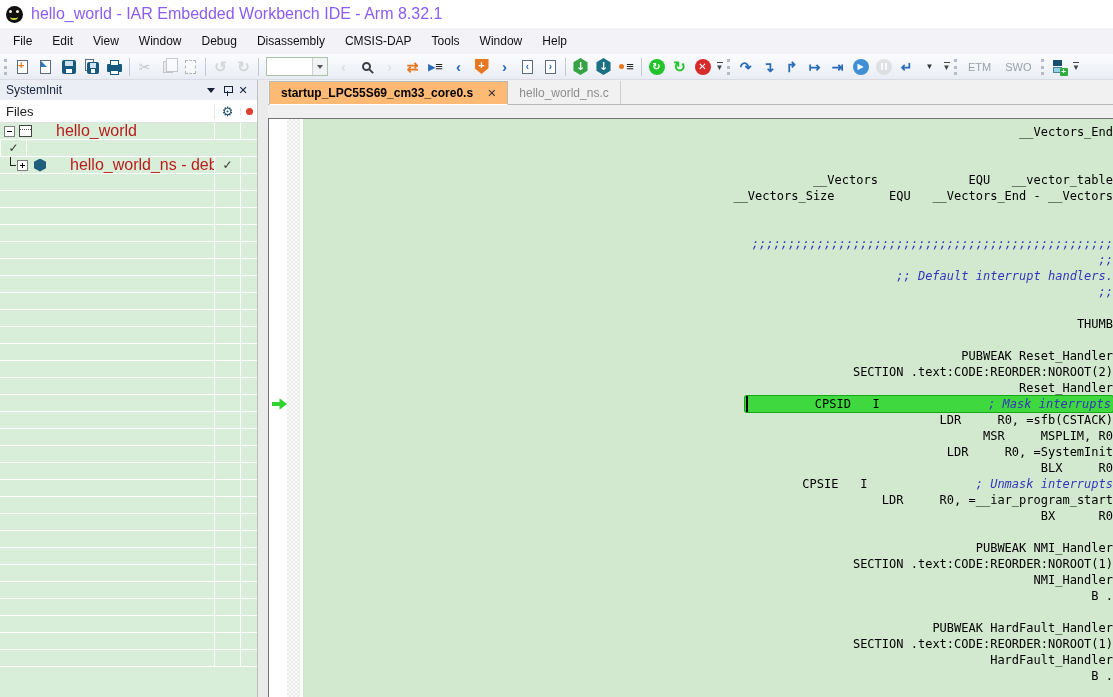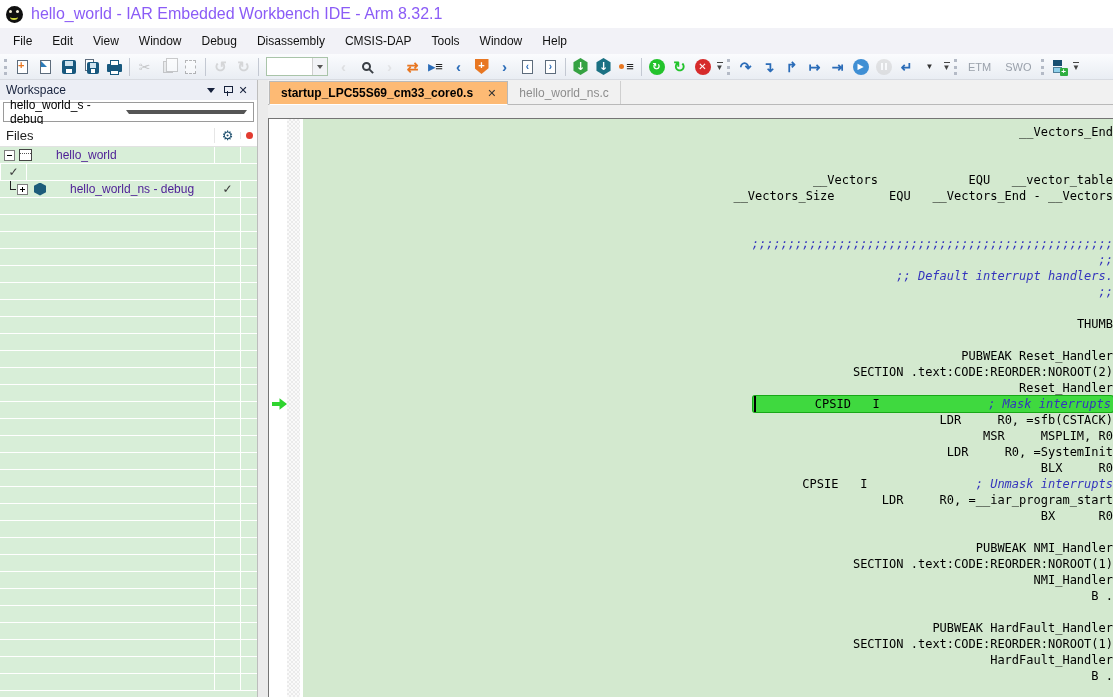--- a/index.html
+++ b/index.html
@@ -100,42 +100,42 @@
   .expander{width:11px;height:11px;border:1px solid #7d7d7d;background:#fff;position:relative;margin-right:4px;flex:none;}
   .expander::before{content:"";position:absolute;left:2px;right:2px;top:4px;height:1px;background:#000;}
   .expander.plus::after{content:"";position:absolute;top:2px;bottom:2px;left:4px;width:1px;background:#000;}
   .conn{width:13px;height:17px;position:relative;flex:none;}
   .conn::before{content:"";position:absolute;left:6px;top:0;border-left:1px solid #222;height:17px;}
   .conn.elbow::before{height:9px;}
   .conn::after{content:"";position:absolute;left:7px;top:8px;width:5px;border-top:1px solid #222;}
   .wicon{width:13px;height:12px;border:1px solid #444;background:#fff;position:relative;margin-right:4px;flex:none;}
   .wicon::before{content:"";position:absolute;left:0;right:0;top:0;height:3px;background:#fff;border-bottom:1px dotted #555;}
   .cube{width:12px;height:13px;background:#1e5d7b;clip-path:polygon(50% 0,100% 25%,100% 75%,50% 100%,0 75%,0 25%);margin:0 4px 0 2px;flex:none;}
-  .tlabel{font-size:12px;color:#4c1d95;padding-left:20px;}
+  .tlabel{font-size:16px;color:#b91c1c;padding-left:20px;}
   .tlabel.b{font-weight:bold;}
   .check{color:#3c3c3c;font-size:12px;}
 
   .splitter{width:10px;background:#ebebeb;flex:none;}
 
   
   .editor{flex:1;display:flex;flex-direction:column;background:#f0f0f0;min-width:0;}
   .tabbar{height:25px;background:#f1f1f1;display:flex;align-items:flex-end;border-bottom:1px solid #b9b9b9;padding-left:1px;}
   .tab{height:23px;display:flex;align-items:center;padding:0 11px;color:#8d8d8d;border-right:1px solid #cfcfcf;font-size:12px;}
   .tab.active{background:#fdba74;border:1px solid #b9b9b9;border-bottom:1px solid #fff;margin-bottom:-1px;height:24px;color:#000;font-weight:bold;}
   .tab-close{margin-left:14px;color:#333;font-weight:normal;font-size:11px;font-style:normal;}
   .editor-gap{height:13px;background:#f0f0f0;}
   .pane{flex:1;border-top:1px solid #747474;border-left:1px solid #747474;display:flex;background:#fff;min-height:0;}
   .gutter{width:34px;position:relative;background:#fff;flex:none;}
   .bp-strip{position:absolute;left:18px;top:0;bottom:0;width:13px;background:repeating-conic-gradient(#ebebeb 0% 25%,#fafafa 0% 50%);background-size:4px 4px;}
   .exec-arrow{position:absolute;left:3px;width:15px;height:12px;background:#2fd42f;clip-path:polygon(0 33%,50% 33%,50% 2%,100% 50%,50% 98%,50% 67%,0 67%);filter:drop-shadow(0 0 1px #0c7a0c);}
   .code{flex:1;background:#d3e9cf;padding:5px 0 0 4px;font-family:"DejaVu Sans Mono",monospace;font-size:12px;line-height:16px;white-space:pre;overflow:hidden;text-align:right;}
   .line{height:16px;}
   .seg-k{font-weight:normal;padding-left:40px;}
   .seg-c{color:#3434bd;font-style:italic;}
-  .hlbox{position:relative;display:inline-block;background:#3fd93f;box-shadow:0 0 0 1px #17a817;border-radius:2px;margin-left:-2px;padding-left:4px;padding-right:2px;}
+  .hlbox{position:relative;display:inline-block;background:#3fd93f;box-shadow:0 0 0 1px #17a817;border-radius:2px;margin-left:-2px;padding-left:12px;padding-right:2px;}
   .hlbox::before{content:"";position:absolute;left:1px;top:0;bottom:0;width:2px;background:#000;}
 </style>
 </head>
 <body>
 
 <div id="app">
   <div class="titlebar">
     <span class="app-icon"></span>
     <span class="title-text">hello_world - IAR Embedded Workbench IDE - Arm 8.32.1</span>
   </div>
@@ -375,32 +375,28 @@
         </span>
       </span>
       <span class="tb-overflow">
         <b></b>
         <i>▼</i>
       </span>
     </div>
   <div class="main">
     <div class="workspace">
       <div class="ws-header">
-        <span class="ws-title">Workspace</span>
+        <span class="ws-title">SystemInit</span>
         <span class="ws-hicon">
             <span class="ws-tri"></span>
           </span>
         <span class="ws-hicon">
             <span class="pin"></span>
           </span>
         <span class="ws-hicon">✕</span>
-      </div>
-      <div class="ws-combo">
-        <span>hello_world_s - debug</span>
-        <span class="tri-down"></span>
       </div>
       <div class="files-header">
         <span class="fh-label">Files</span>
         <span class="fh-cell">
             <span class="gear">⚙</span>
           </span>
         <span class="fh-cell c2">
             <span class="reddot"></span>
           </span>
       </div>

